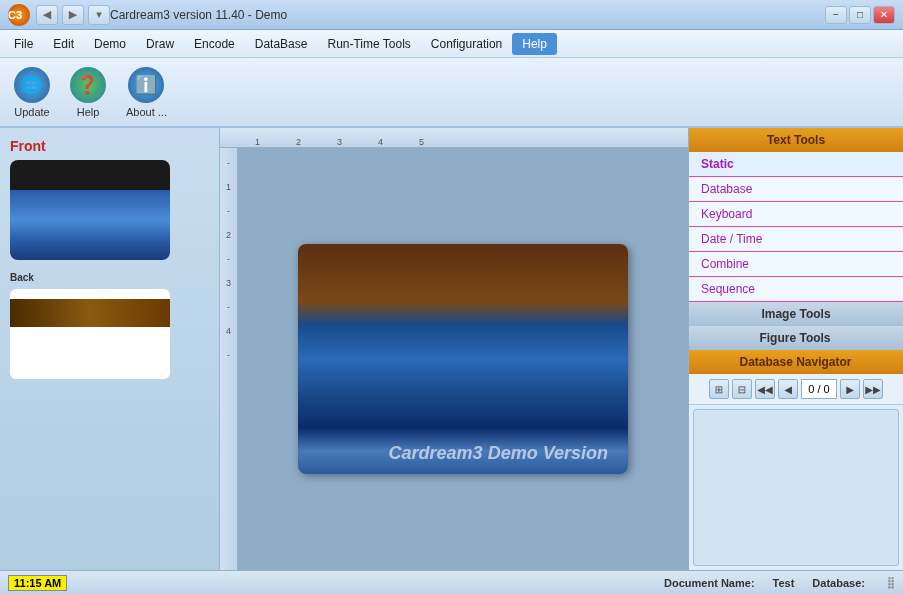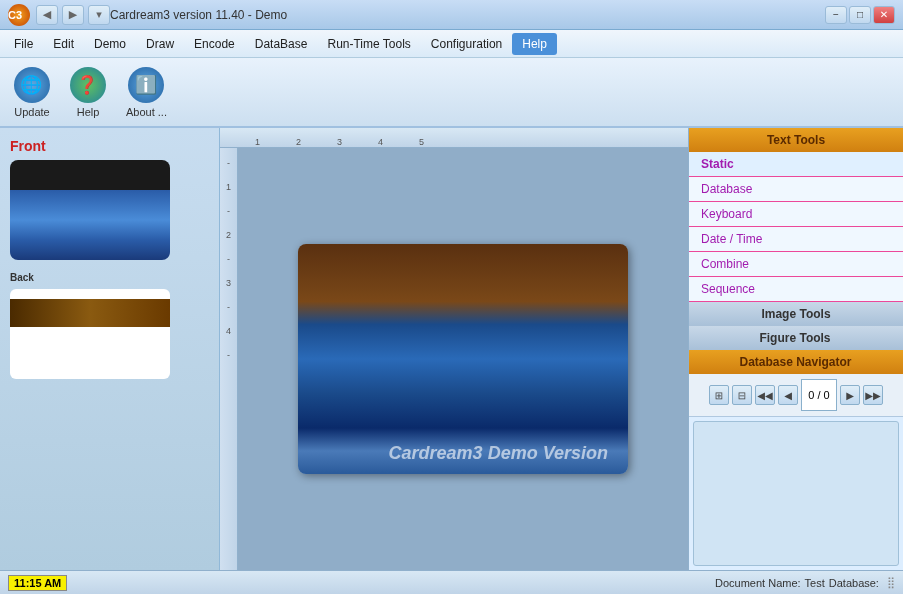--- a/index.html
+++ b/index.html
@@ -244,21 +244,21 @@
       width: 20px; height: 20px;
       background: linear-gradient(to bottom, #e0eef8, #c0d8ef);
       border: 1px solid #8ab0cc;
       border-radius: 2px;
       cursor: pointer;
       font-size: 10px;
       display: flex; align-items: center; justify-content: center;
       color: #444;
     }
     .db-nav-field {
-      width: 36px; height: 32px;
+      width: 36px; height: 20px;
       border: 1px solid #8ab0cc;
       background: white;
       text-align: center;
       font-size: 11px;
     }
     .db-preview {
       flex: 1;
       background: #d0e4f4;
       margin: 4px;
       border: 1px solid #a0c0d8;
@@ -279,21 +279,21 @@
     }
     .status-time {
       background: #f8f000;
       border: 1px solid #888;
       padding: 1px 5px;
       font-weight: bold;
       font-size: 11px;
       color: #000;
     }
     .status-spacer { flex: 1; }
-    .status-info { display: flex; align-items: center; gap: 4px; }
+    .status-info { display: flex; align-items: center; gap: 18px; font-weight: bold; }
 
     
     .ruler-marks {
       display: flex;
       align-items: flex-end;
       height: 100%;
       gap: 0;
       margin-left: 5px;
     }
   </style>

